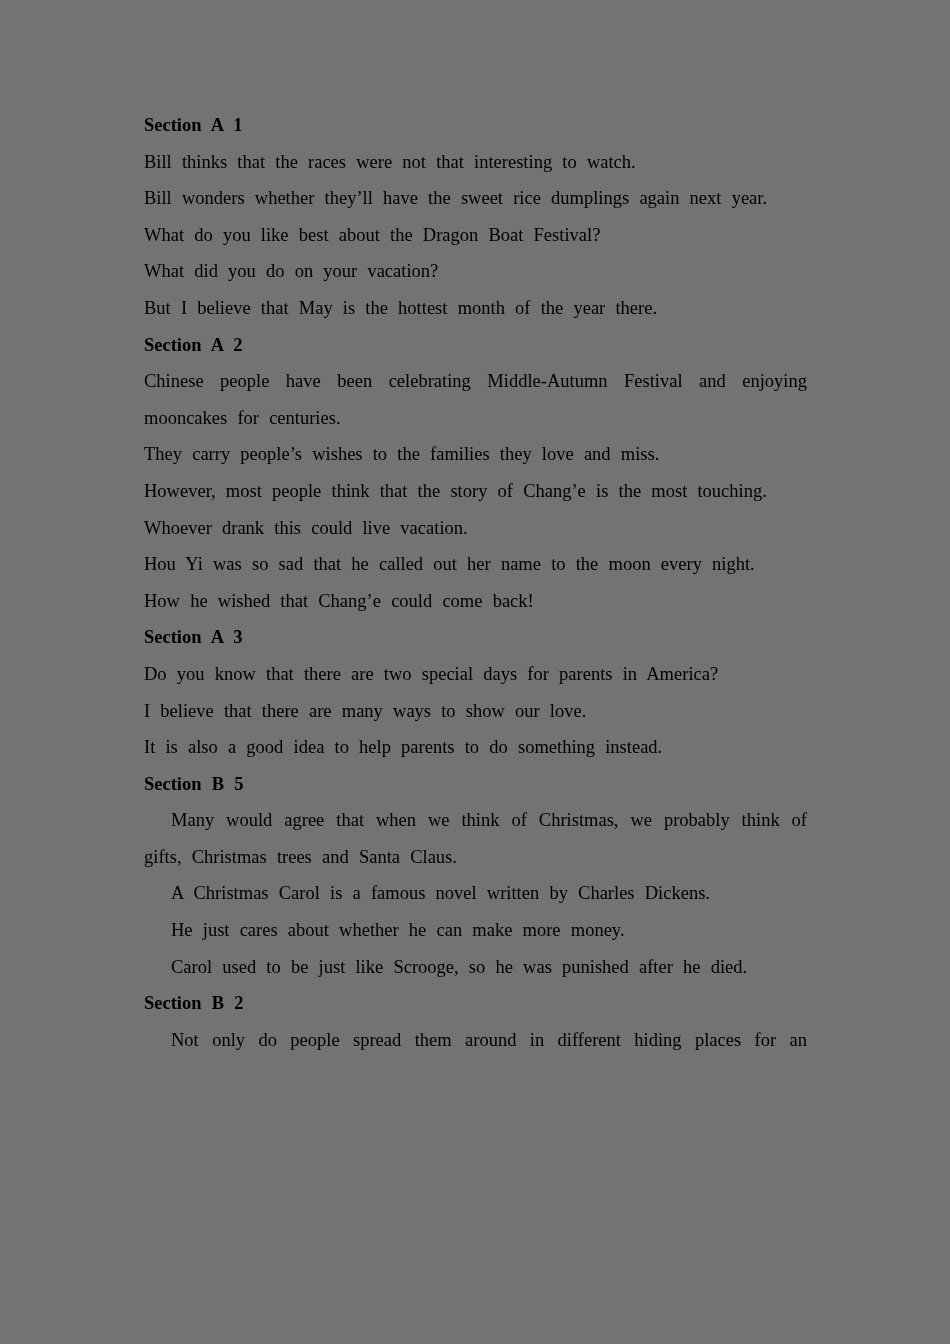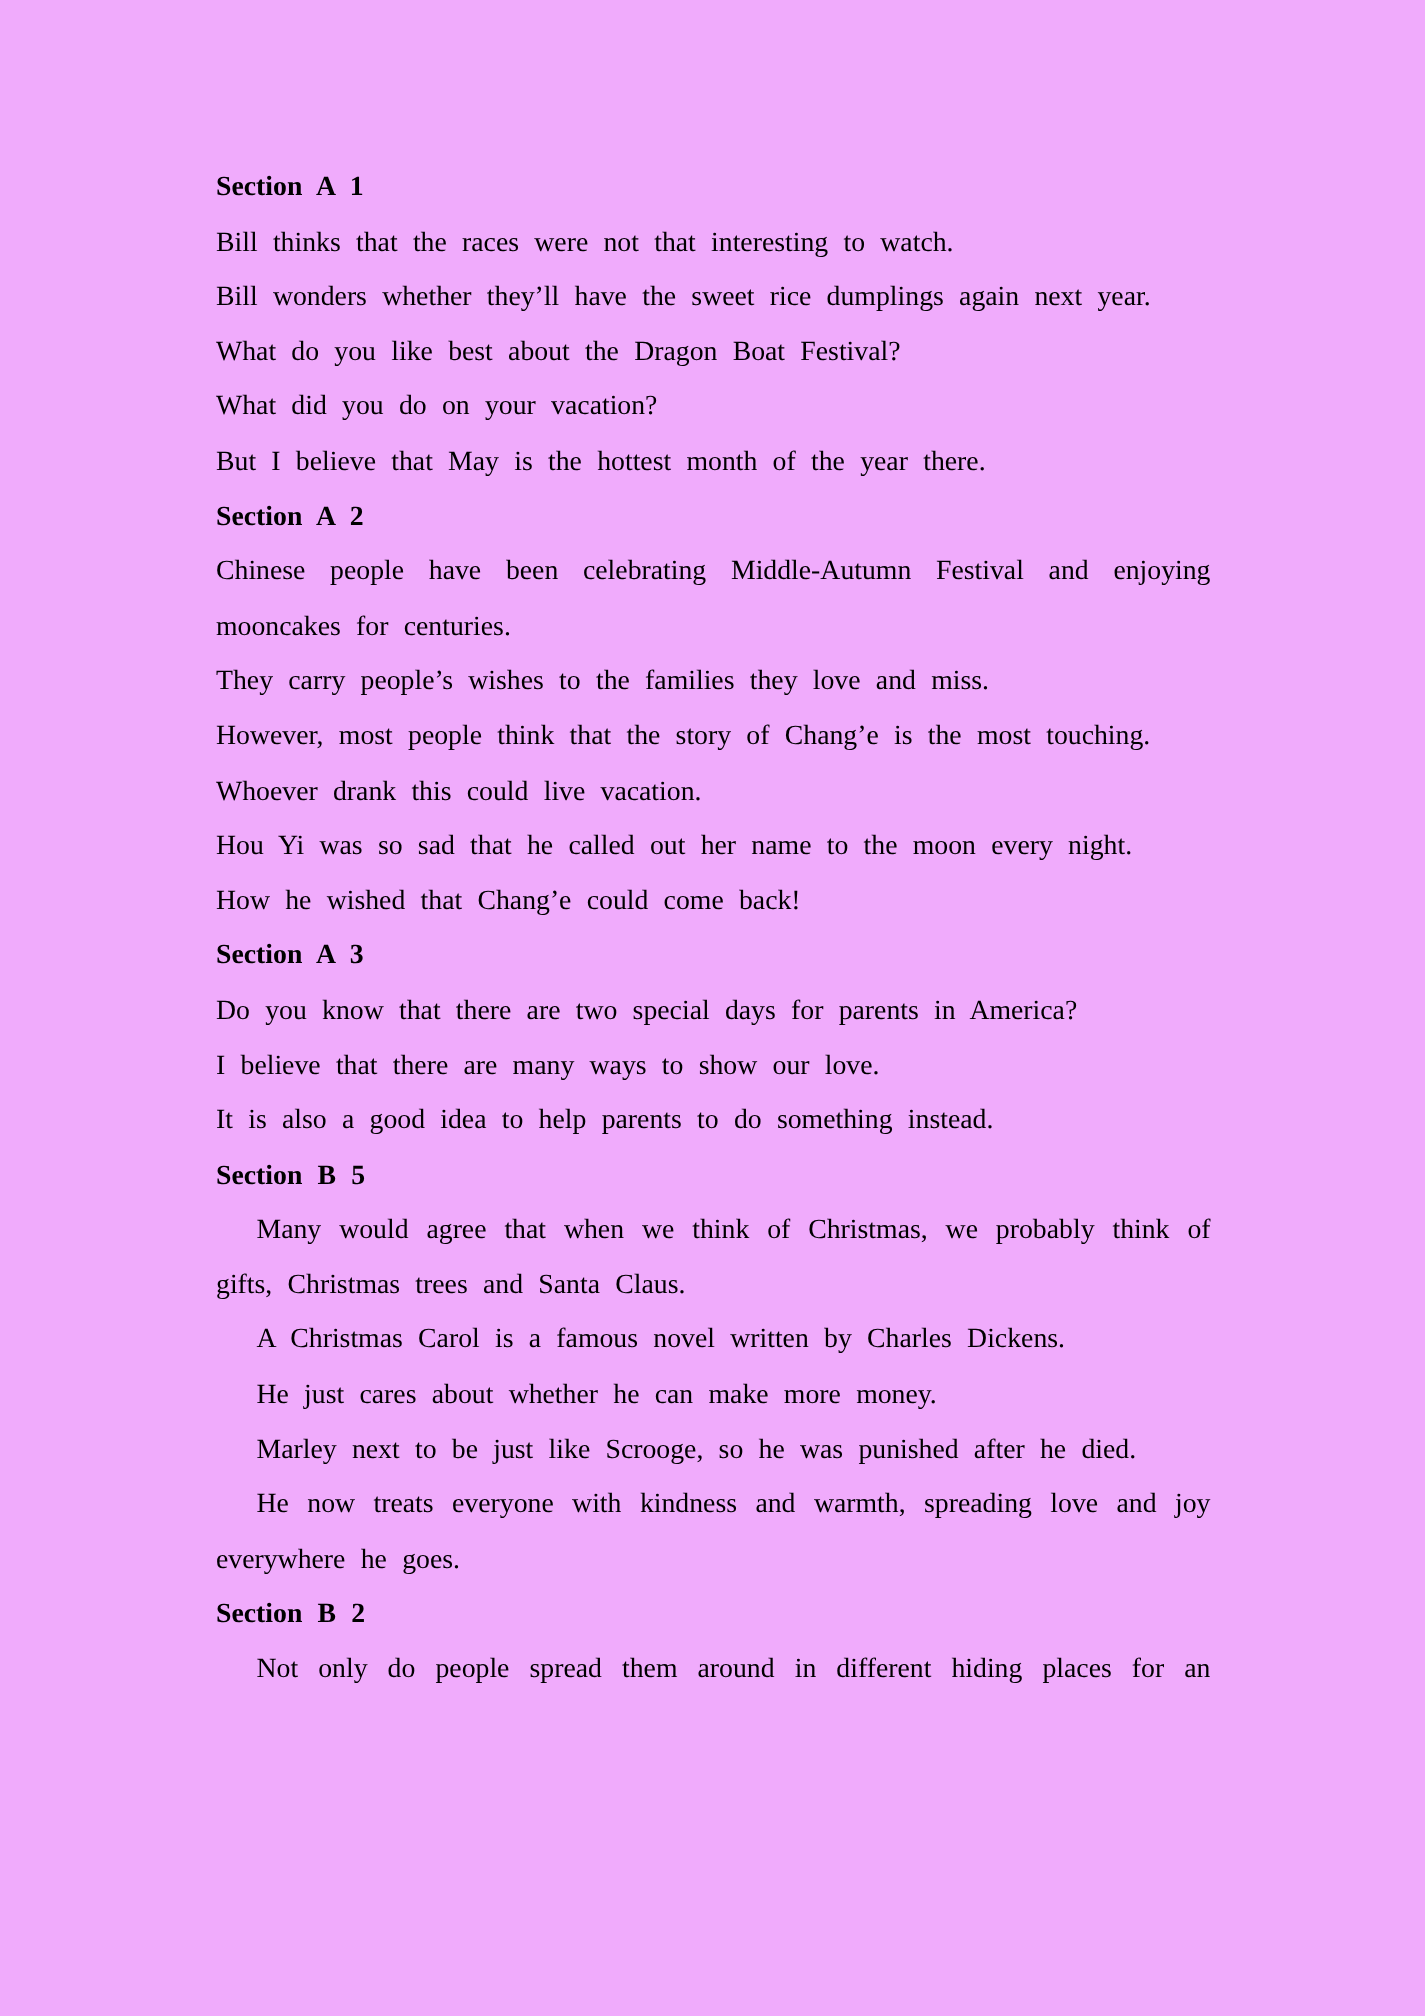--- a/index.html
+++ b/index.html
@@ -10,21 +10,21 @@
   body {
     width: 950px;
     height: 1344px;
     overflow: hidden;
     font-family: "Liberation Serif", serif;
   }
   .page {
     position: relative;
     width: 950px;
     height: 1344px;
-    background: #f0abfc;
+    background: #737373;
     overflow: hidden;
   }
   .content {
     position: absolute;
     left: 144px;
     top: 107px;
     width: 663px;
   }
   .content p {
     margin: 0;
@@ -64,18 +64,17 @@
       <p class="para">Hou Yi was so sad that he called out her name to the moon every night.</p>
       <p class="para">How he wished that Chang’e could come back!</p>
       <p class="heading">Section A 3</p>
       <p class="para">Do you know that there are two special days for parents in America?</p>
       <p class="para">I believe that there are many ways to show our love.</p>
       <p class="para">It is also a good idea to help parents to do something instead.</p>
       <p class="heading">Section B 5</p>
       <p class="para indent">Many would agree that when we think of Christmas, we probably think of gifts, Christmas trees and Santa Claus.</p>
       <p class="para indent">A Christmas Carol is a famous novel written by Charles Dickens.</p>
       <p class="para indent">He just cares about whether he can make more money.</p>
-      <p class="para indent">Marley next to be just like Scrooge, so he was punished after he died.</p>
-      <p class="para indent">He now treats everyone with kindness and warmth, spreading love and joy everywhere he goes.</p>
+      <p class="para indent">Carol used to be just like Scrooge, so he was punished after he died.</p>
       <p class="heading">Section B 2</p>
       <p class="para indent clipped">Not only do people spread them around in different hiding places for an</p>
     </div>
 </div>
 
 </body></html>

